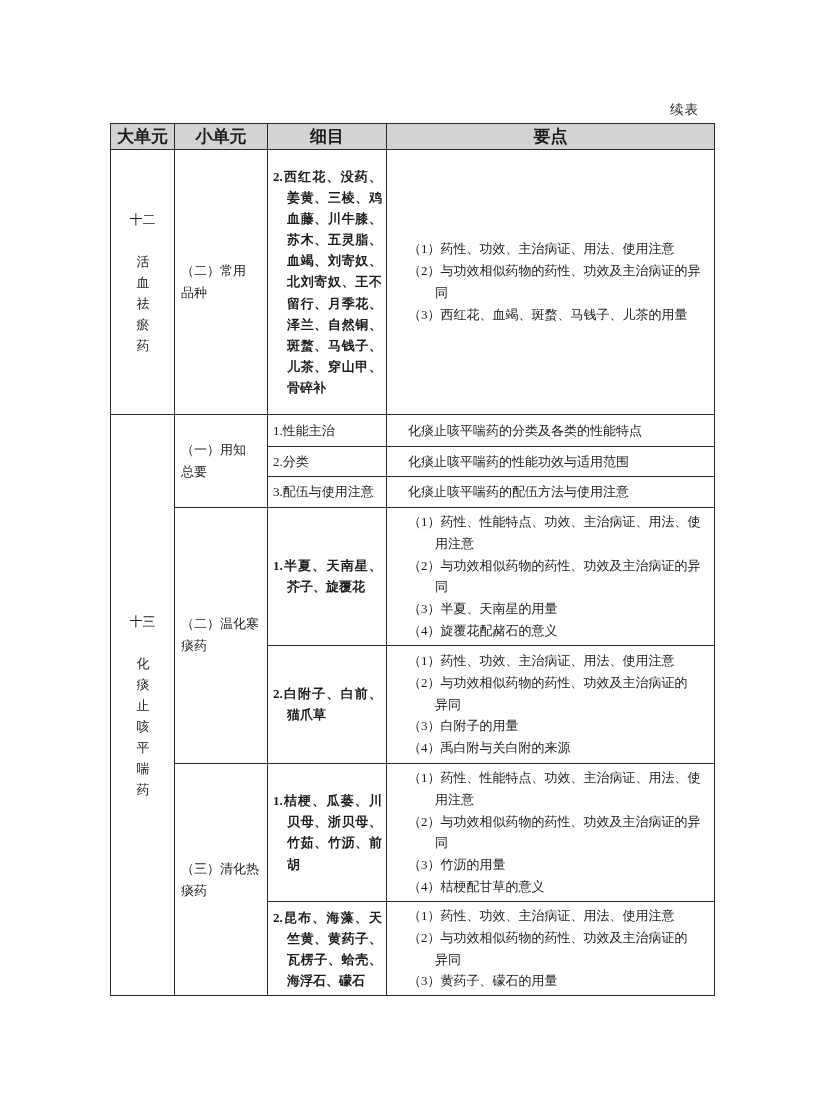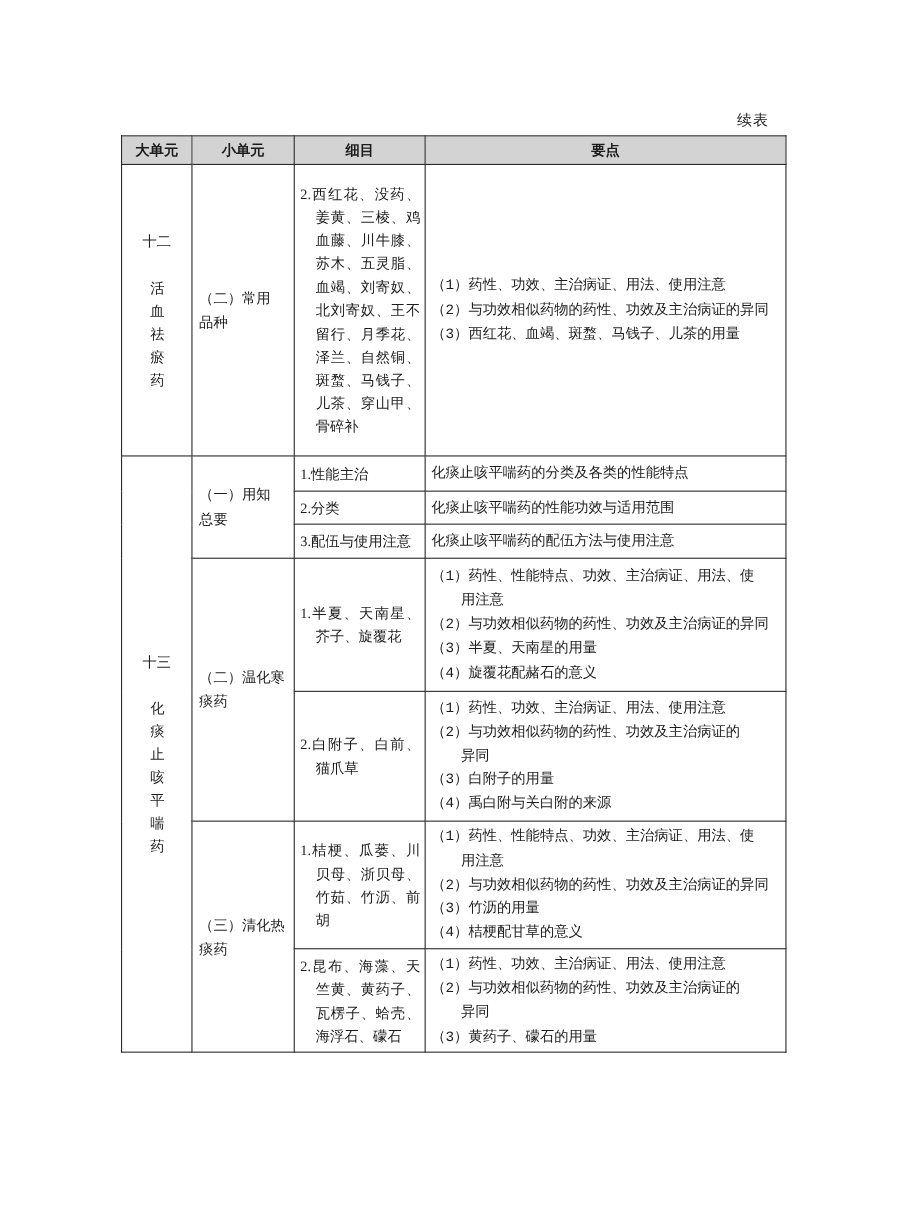--- a/index.html
+++ b/index.html
@@ -36,21 +36,21 @@
   }
   th, td {
     border: 1px solid #2a2a2a;
     vertical-align: middle;
     overflow: hidden;
   }
   th {
     background: #d3d3d3;
     font-family: "Liberation Sans", "DejaVu Sans", sans-serif;
     font-weight: bold;
-    font-size: 13px;
+    font-size: 17px;
     height: 23px;
     padding: 1px 2px;
     text-align: center;
   }
   td {
     font-size: 13px;
     line-height: 1.62;
     padding: 3px 4px 3px 5px;
   }
   td.unit-cell {
@@ -75,25 +75,25 @@
     line-height: 1.7;
     padding-left: 6px;
   }
   td.detail-cell {
     padding-left: 19px;
     text-indent: -14px;
   }
   td.detail-cell.justified {
     text-align: justify;
     text-justify: inter-character;
+    font-weight: bold;
   }
   td.points-cell {
-    padding-left: 5px;
+    padding-left: 21px;
     padding-right: 3px;
-    font-family: Liberation Mono, monospace;
   }
   .point-item {
     white-space: pre-line;
     padding-left: 27px;
     text-indent: -27px;
     line-height: 1.68;
   }
 </style>
 </head>
 <body>

